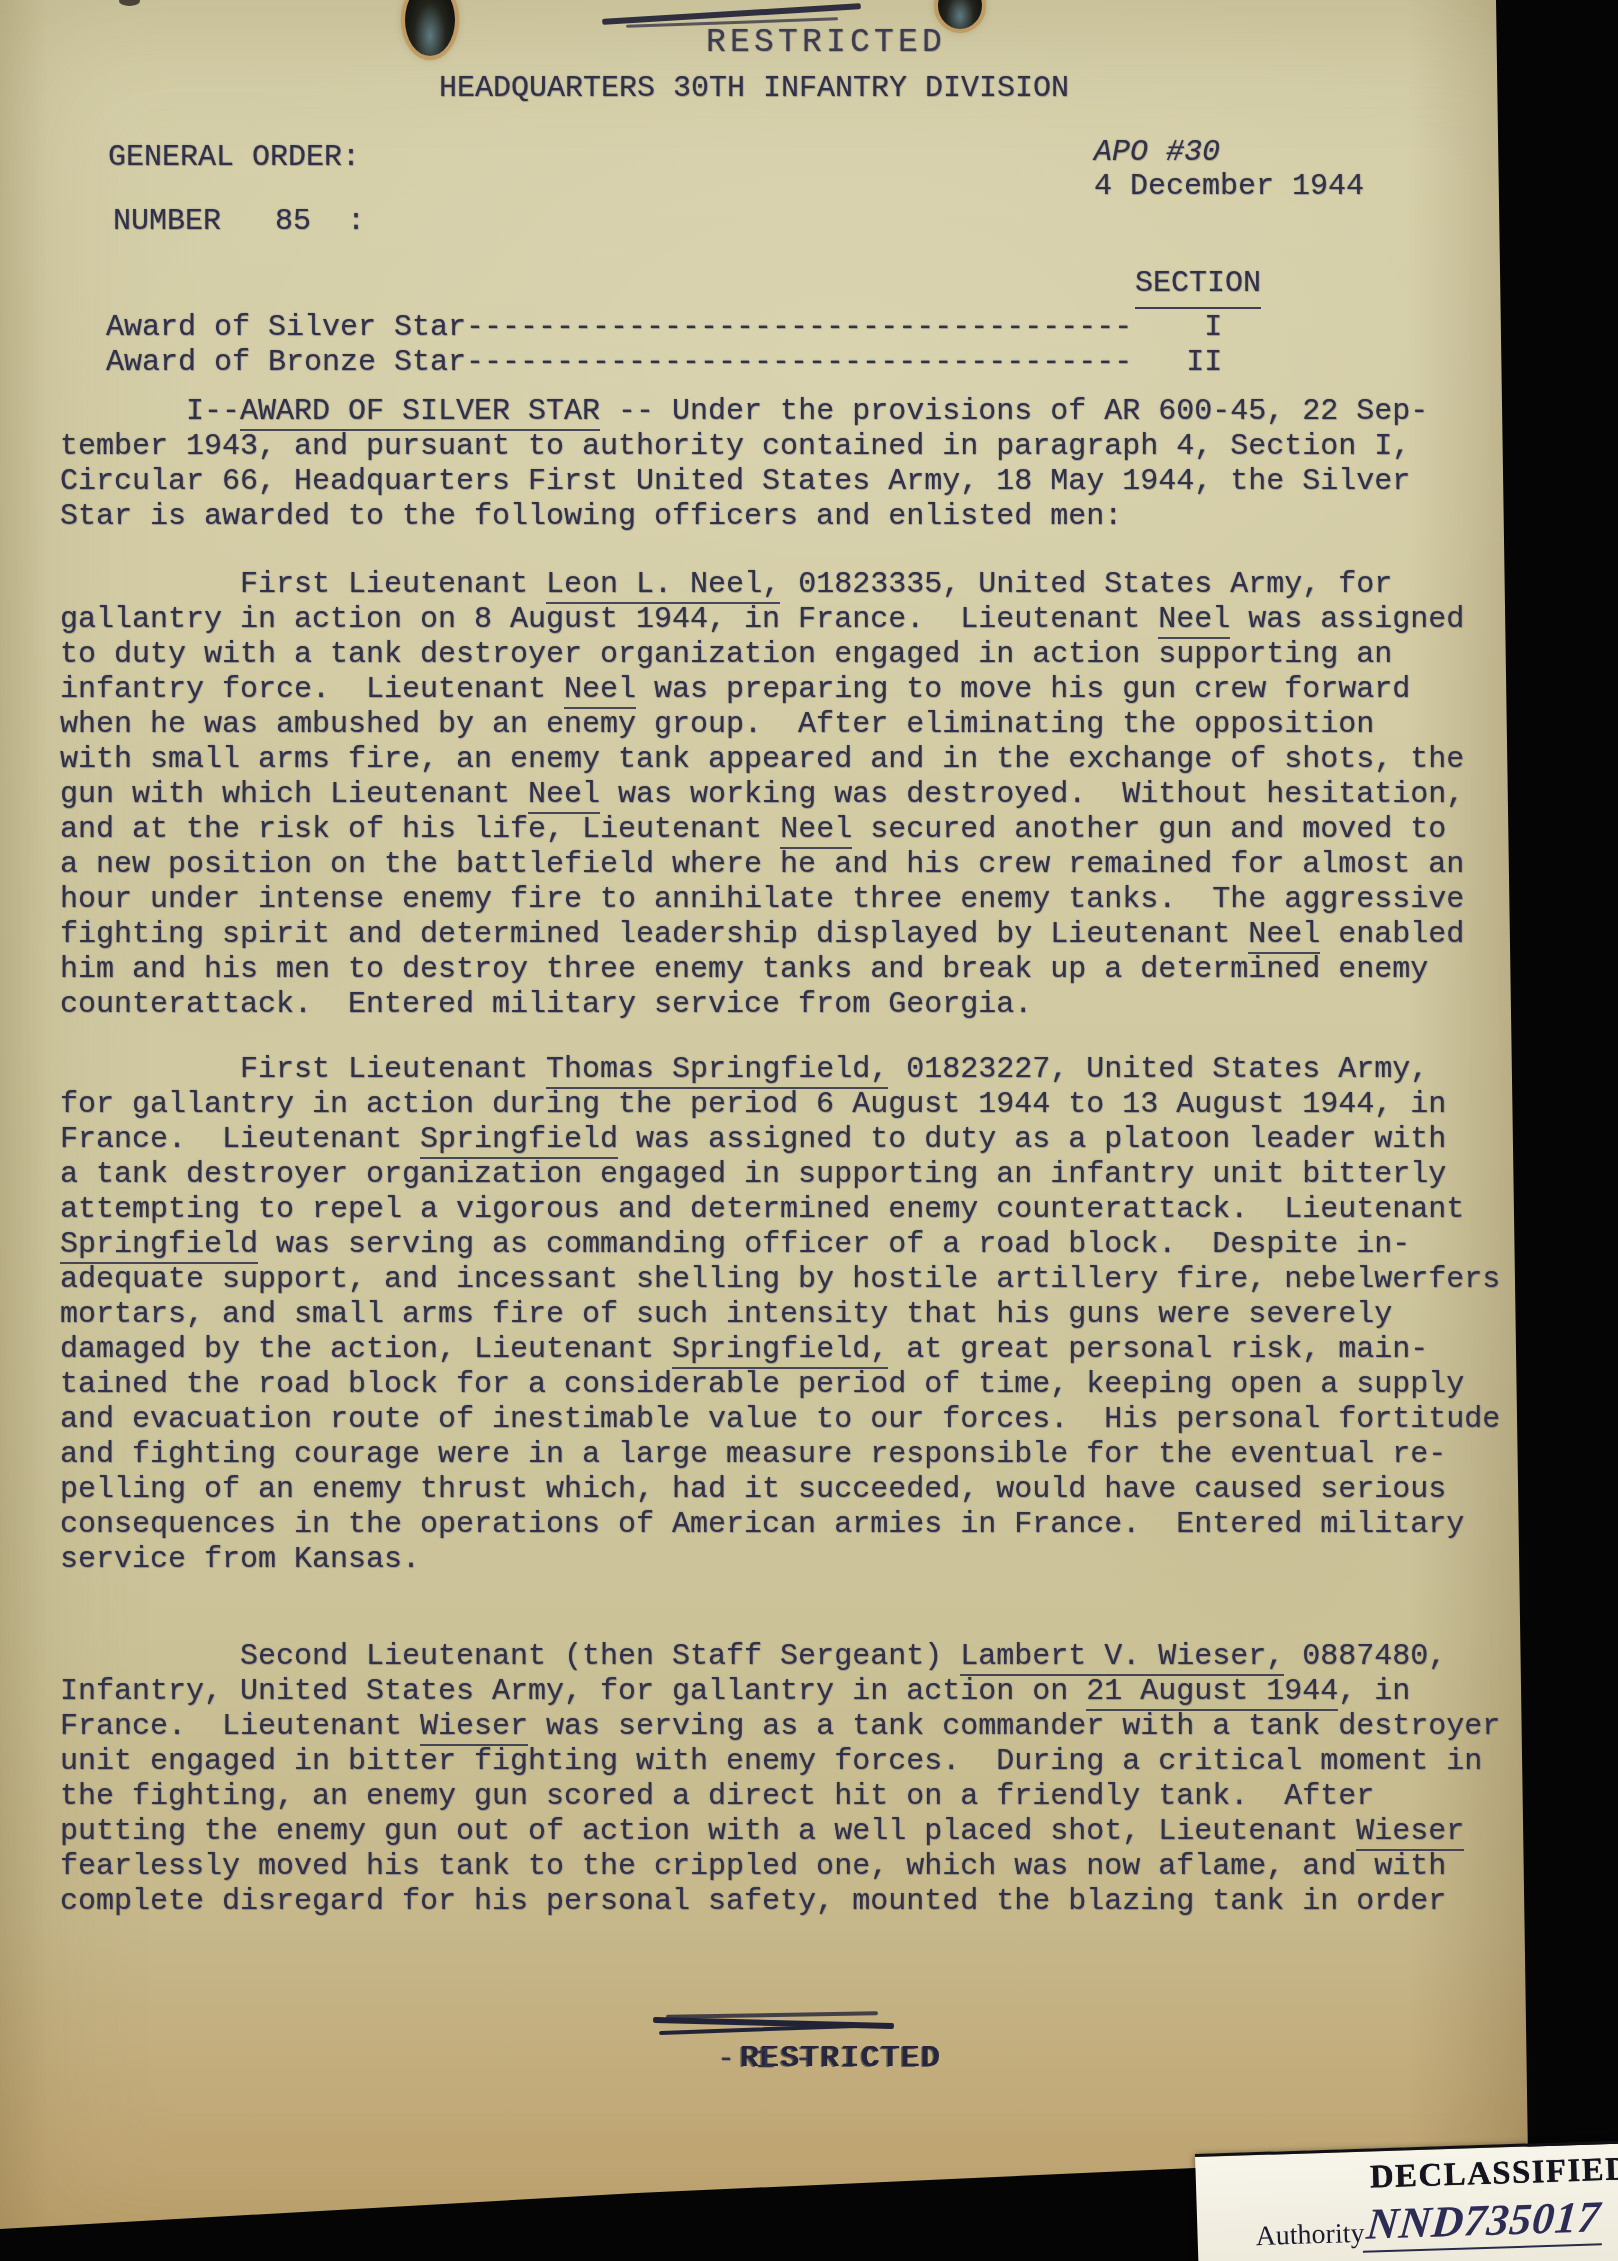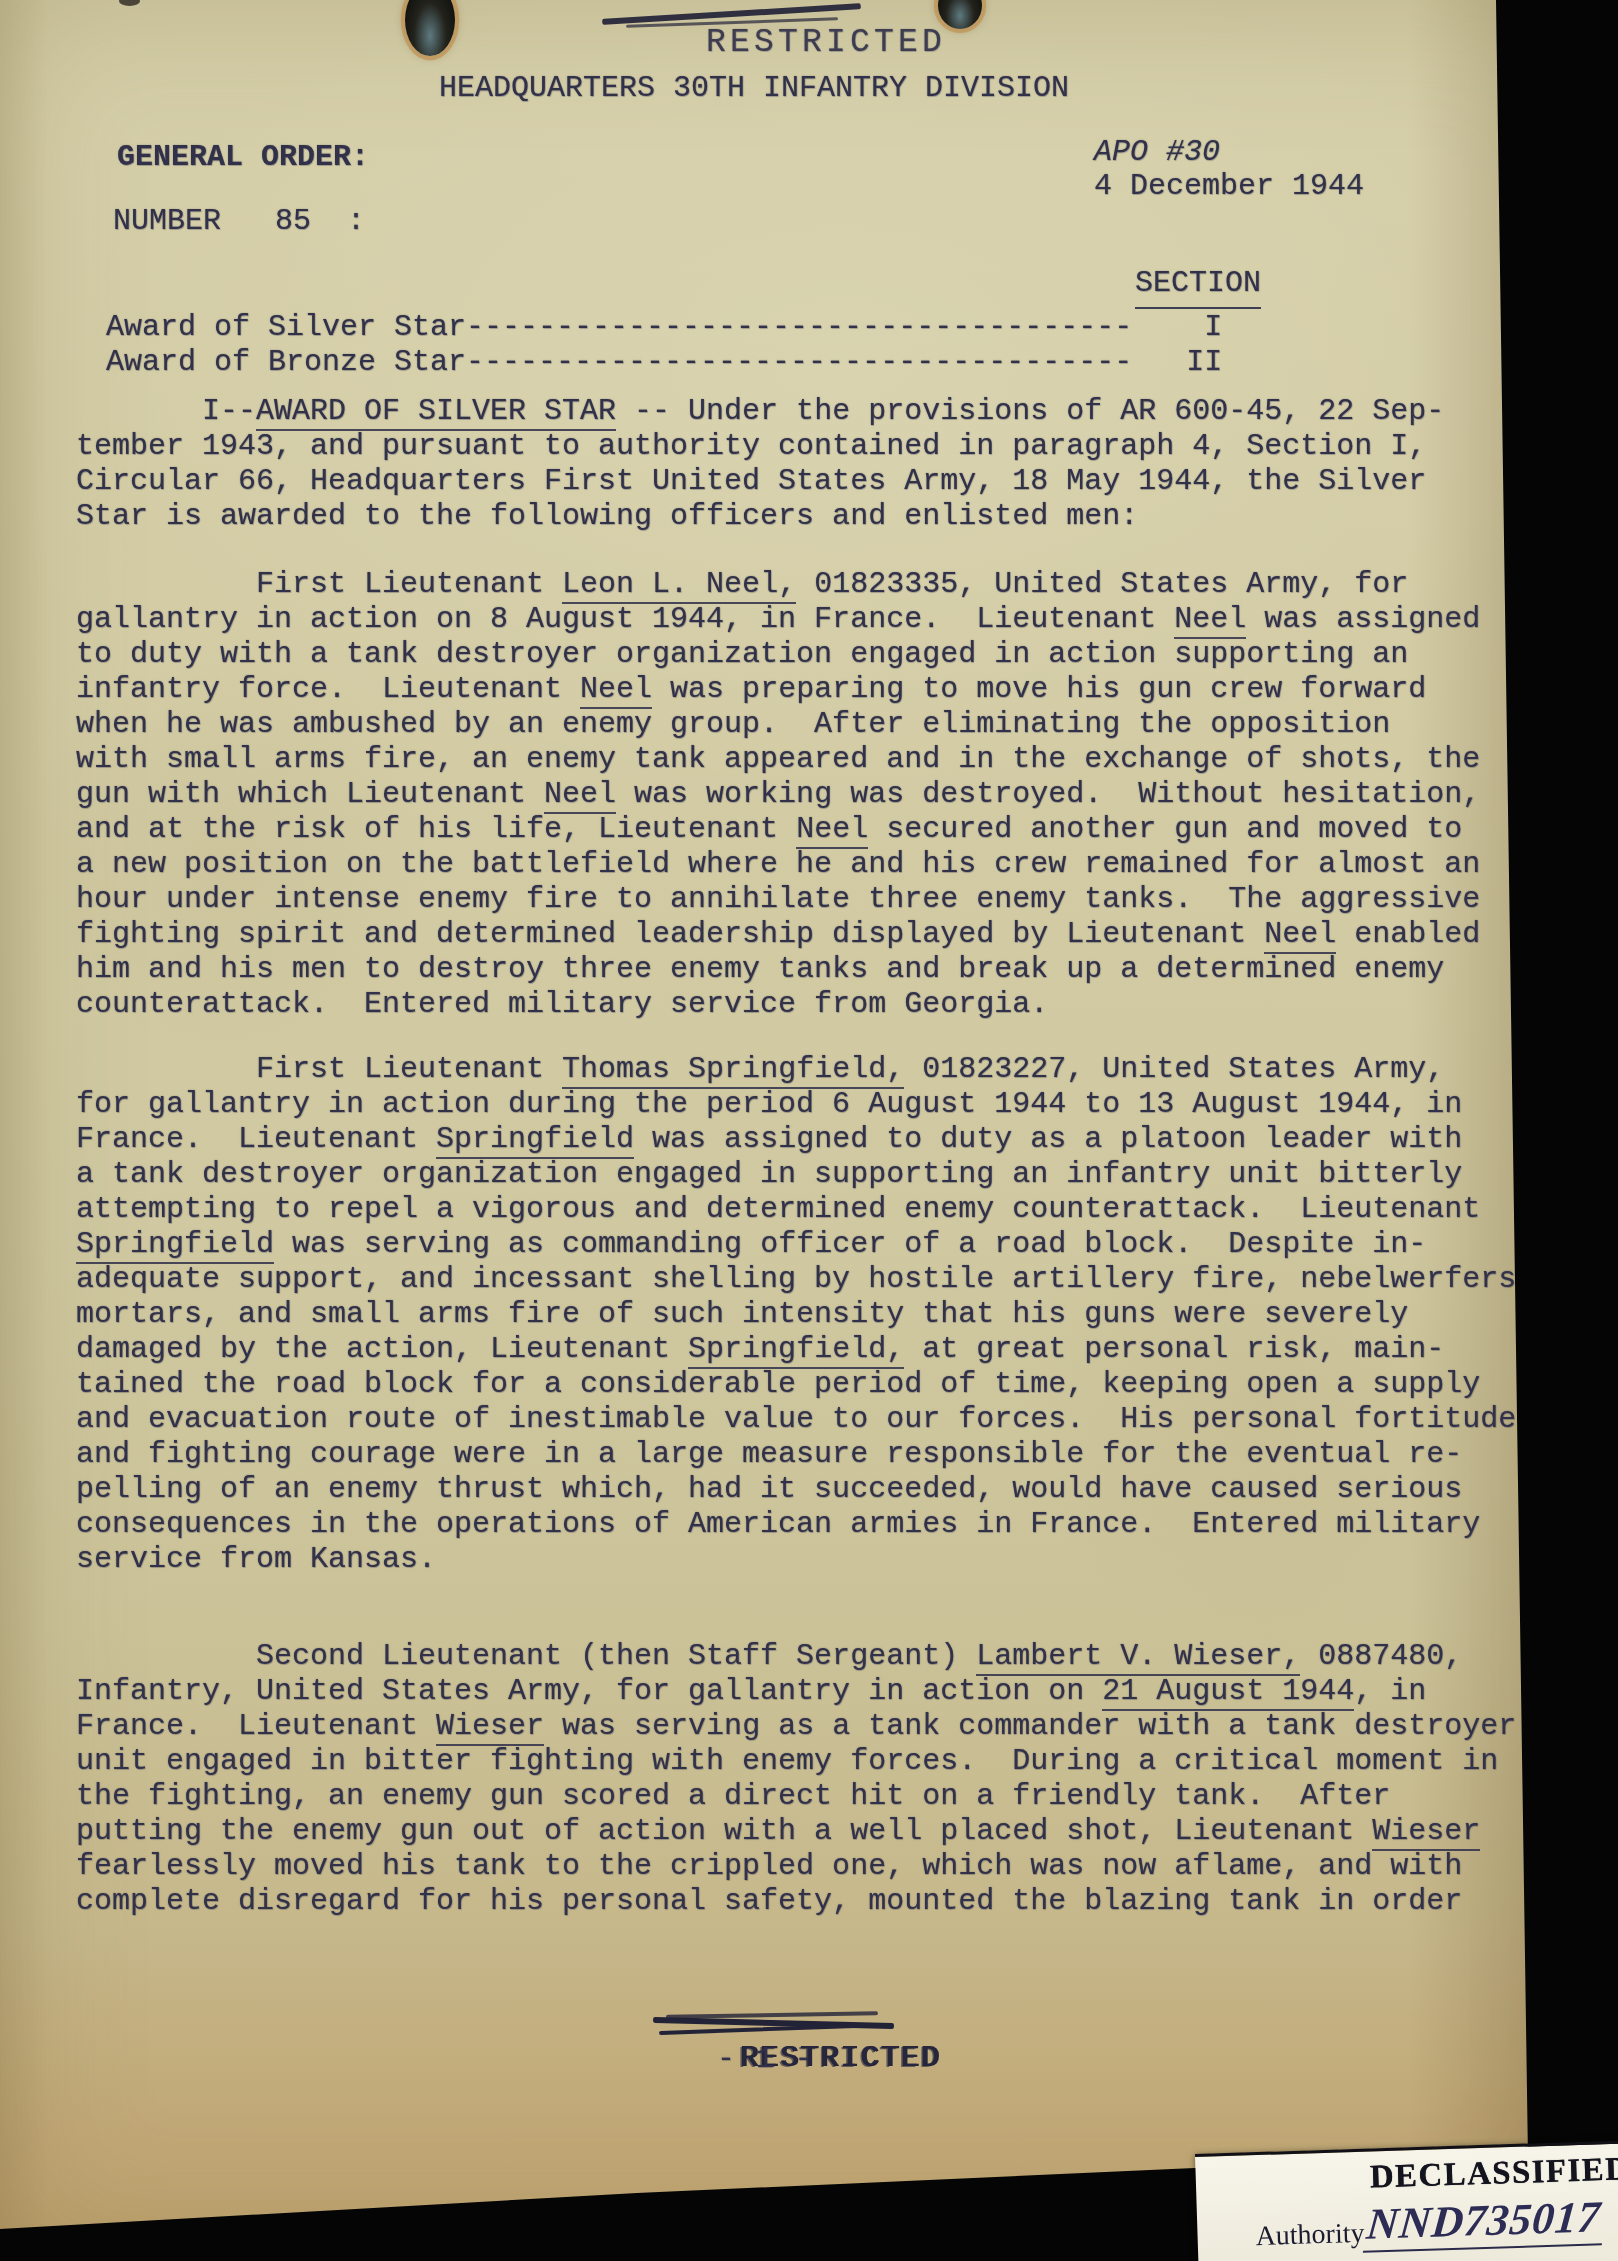--- a/index.html
+++ b/index.html
@@ -10,27 +10,27 @@
       radial-gradient(circle 297px at 14% 38%, rgba(140,110,60,.07), transparent 70%),
       radial-gradient(circle 354px at 78% 62%, rgba(150,120,70,.08), transparent 70%),
       radial-gradient(ellipse 1062px 637px at 52% 16%, rgba(255,255,242,.12), transparent 72%),
       linear-gradient(90deg, rgba(120,95,55,.14) 0%, rgba(120,95,55,0) 3%, rgba(120,95,55,0) 87%, rgba(110,85,45,.30) 96%, rgba(90,65,35,.5) 100%),
       linear-gradient(180deg,#d5cfa9 0%,#d3cca5 28%,#cfc8a0 55%,#cbc298 72%,#c6b88b 85%,#c1a877 94%,#bda26e 100%);
     box-shadow:inset 0 0 142px rgba(120,100,50,.28);}
   .ink{position:absolute;white-space:pre;color:#31314a;
        font-size:30px;line-height:35px;
        text-shadow:0 0 1.4px rgba(40,40,70,.5),0.7px 0.7px 0 rgba(40,40,70,.22);}
   .u{border-bottom:2.1px solid rgba(47,47,74,.85);padding-bottom:0.7px;}
-  .para{position:absolute;left:76px;white-space:pre;}
+  .para{position:absolute;left:60px;white-space:pre;}
   .tline{white-space:pre;}
   .body-wrap{position:absolute;inset:0;}
   .idx{position:absolute;left:106px;top:310px;}
   .section-hdr{left:1135px;top:266px;border-bottom:2.8px solid rgba(47,47,74,.9);padding-bottom:6px;}
   .hq{left:439px;top:71px;}
-  .go{left:117px;top:140px;font-weight:bold;}
+  .go{left:108px;top:140px;}
   .apo{left:1094px;top:135px;font-style:italic;}
   .date{left:1094px;top:169px;}
   .num{left:113px;top:204px;}
   
   .restricted-top{left:610px;top:-10px;font-size:33px;letter-spacing:4.2px;opacity:.92;}
   .restricted-bottom{left:659px;top:2006px;letter-spacing:2.1px;color:#26263c;
        text-shadow:2.1px 0 0 currentColor,-1.4px 0.7px 0 rgba(38,38,60,.6);}
   .strike{position:absolute;background:#232338;border-radius:2.1px;}
   .rt-s1{left:-8.5px;top:21px;width:259px;height:5.7px;transform:rotate(-3.5deg);}
   .rt-s2{left:15.6px;top:31px;width:212px;height:2.8px;transform:rotate(-2deg);opacity:.75;}

